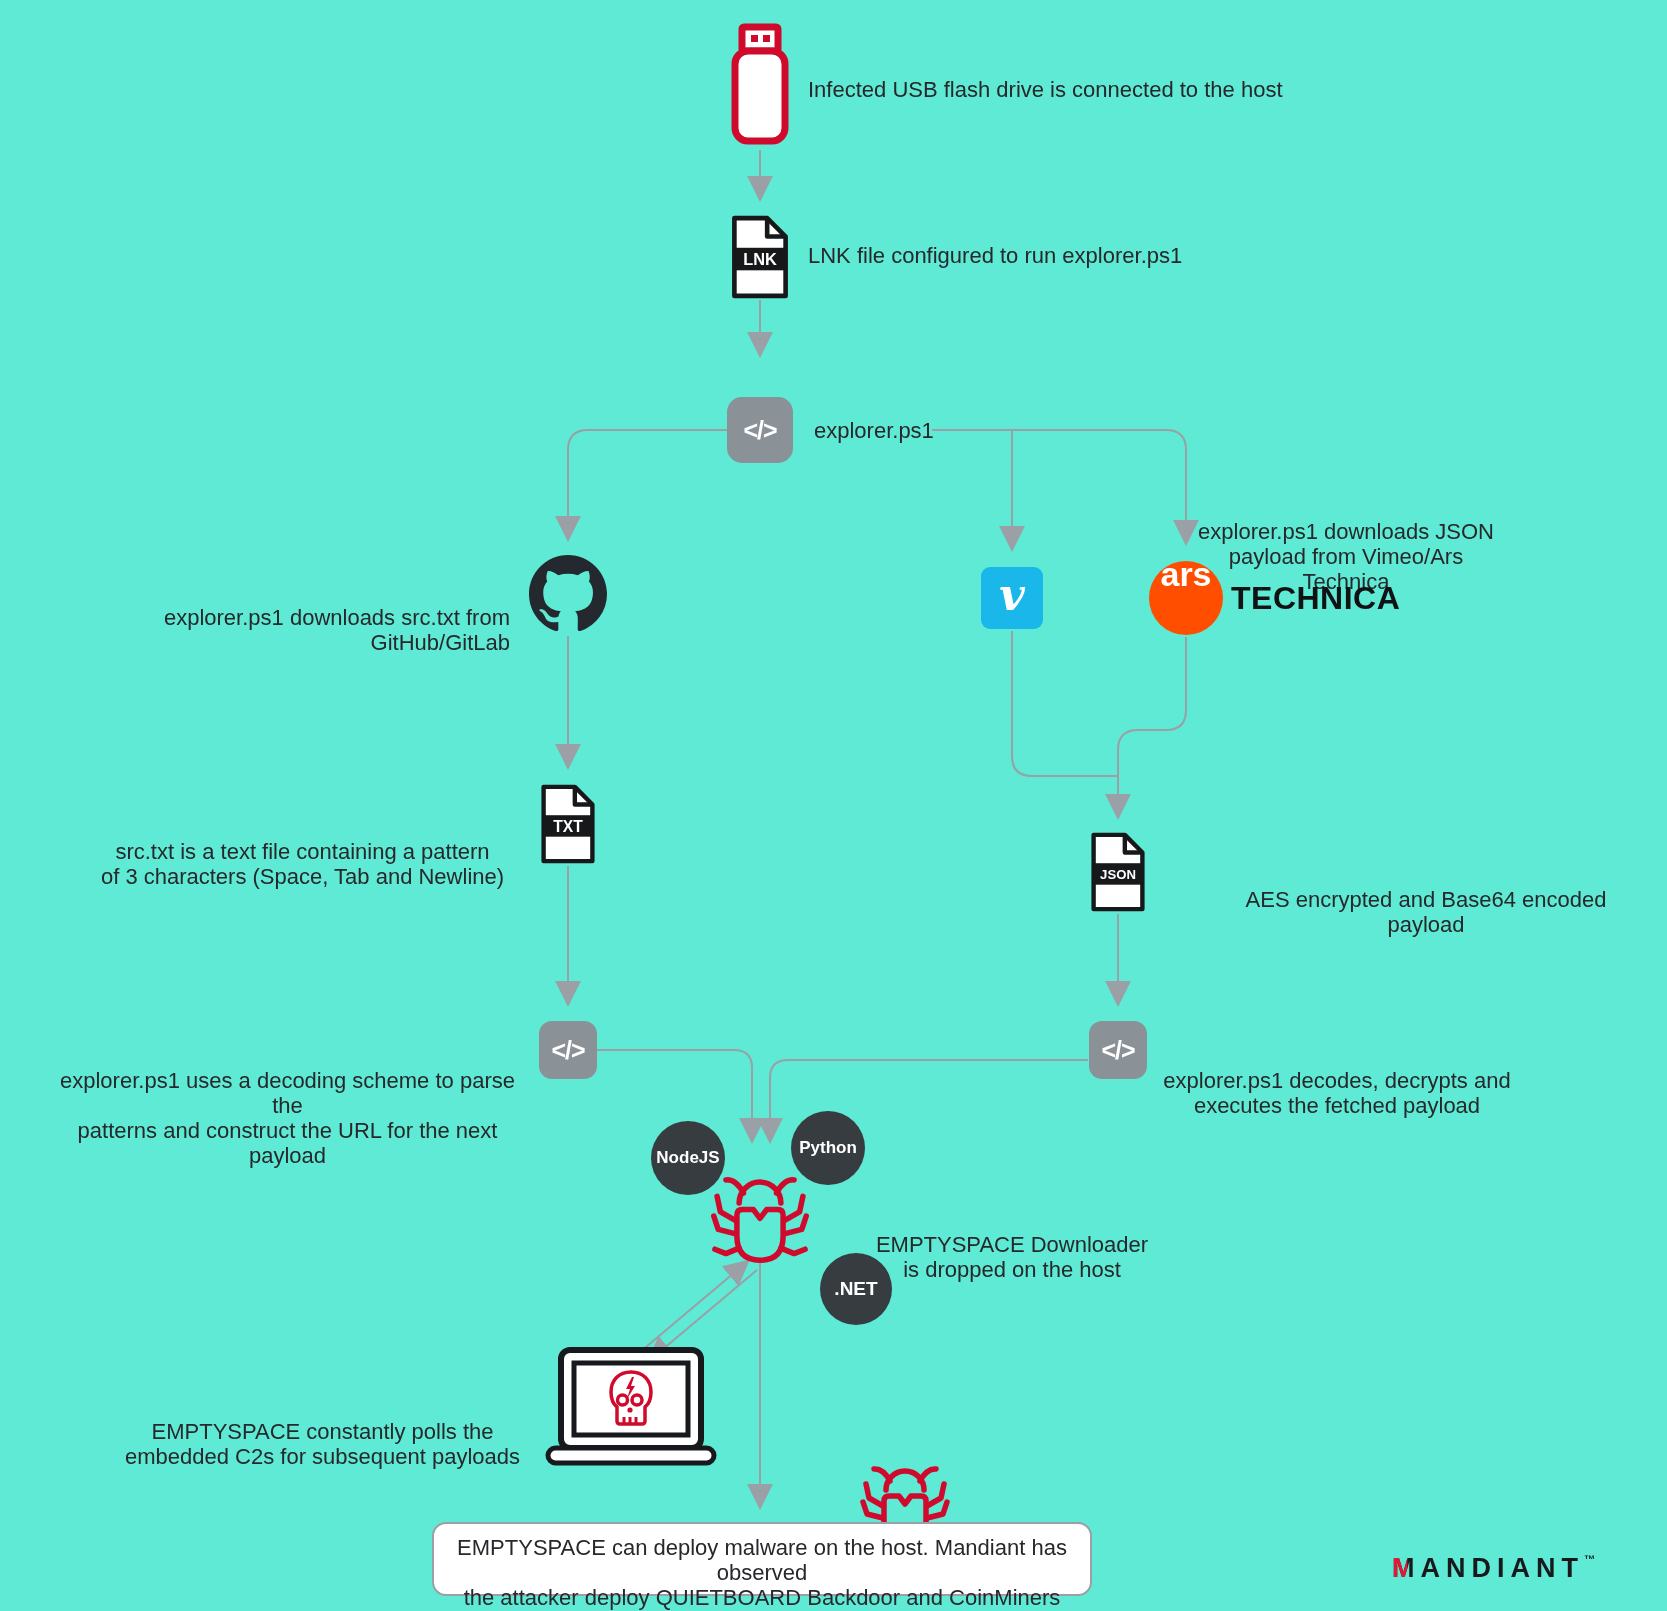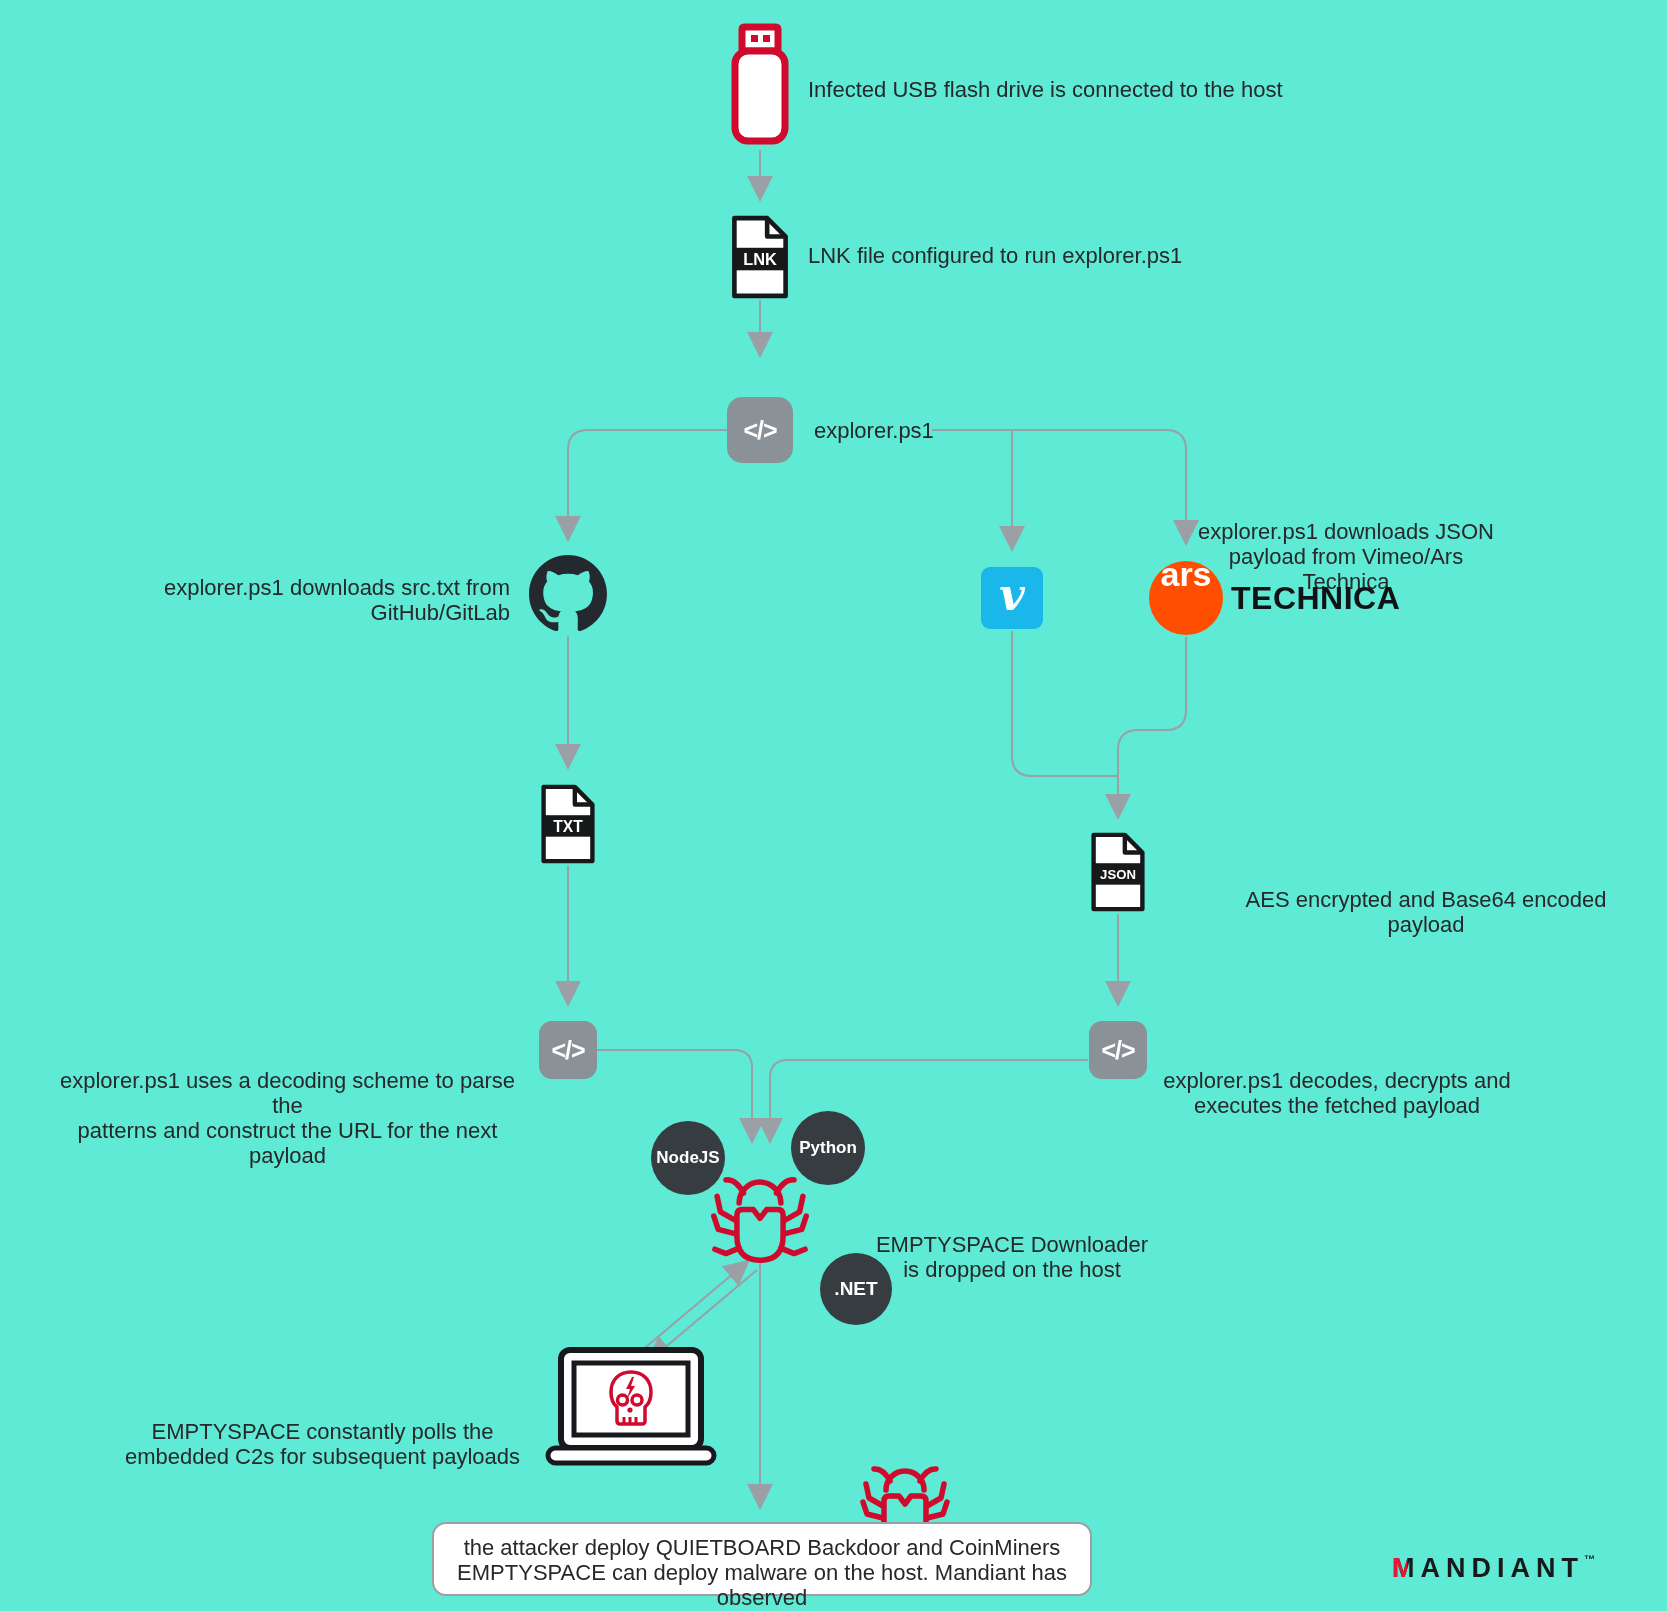--- a/index.html
+++ b/index.html
@@ -80,40 +80,44 @@
   <div class="label" style="left:808px;top:243px">LNK file configured to run explorer.ps1</div>
 
   <div class="code-chip" style="left:727px;top:397px;width:66px;height:66px;z-index:1">
     <span>&lt;/&gt;</span>
   </div>
   <div class="label" style="left:814px;top:418px">explorer.ps1</div>
 
   <svg class="abs" style="left:529px;top:555px;z-index:1" width="78" height="78" viewBox="0 0 16 16">
     <path fill="#24292f" fill-rule="evenodd" d="M8 0C3.58 0 0 3.58 0 8c0 3.54 2.29 6.53 5.47 7.59.4.07.55-.17.55-.38 0-.19-.01-.82-.01-1.49-2.01.37-2.53-.49-2.69-.94-.09-.23-.48-.94-.82-1.13-.28-.15-.68-.52-.01-.53.63-.01 1.08.58 1.23.82.72 1.21 1.87.87 2.33.66.07-.52.28-.87.51-1.07-1.78-.2-3.64-.89-3.64-3.95 0-.87.31-1.59.82-2.15-.08-.2-.36-1.02.08-2.12 0 0 .67-.21 2.2.82.64-.18 1.32-.27 2-.27s1.36.09 2 .27c1.53-1.04 2.2-.82 2.2-.82.44 1.1.16 1.92.08 2.12.51.56.82 1.27.82 2.15 0 3.07-1.87 3.75-3.65 3.95.29.25.54.73.54 1.48 0 1.07-.01 1.93-.01 2.2 0 .21.15.46.55.38A8.01 8.01 0 0 0 16 8c0-4.42-3.58-8-8-8z"></path>
   </svg>
-  <div class="label right" style="left:40px;top:575px;width:470px">explorer.ps1 downloads src.txt from GitHub/GitLab</div>
+  <div class="label right" style="left:40px;top:605px;width:470px">explorer.ps1 downloads src.txt from GitHub/GitLab</div>
 
   <div class="label center" style="left:1196px;top:479px;width:300px">
     <span style="display:block">explorer.ps1 downloads JSON</span>
     <span style="display:block">payload from Vimeo/Ars Technica</span>
   </div>
   <div class="vimeo-chip" style="z-index:1">
     <span>v</span>
   </div>
   <div class="ars-circle">
     <span>ars</span>
   </div>
   <div class="ars-wordmark">TECHNICA</div>
 
   <svg class="abs" style="left:538px;top:784px;z-index:1" width="60" height="80" viewBox="0 0 60 82">
     <path d="M5 3 H37 L55 21 V79 H5 Z" fill="#fff" stroke="#16181a" stroke-width="4.5" stroke-linejoin="round"></path>
     <path d="M37 3 V21 H55" fill="none" stroke="#16181a" stroke-width="4.5" stroke-linejoin="round"></path>
     <rect x="5" y="32" width="50" height="22" fill="#16181a"></rect>
     <text x="30" y="49" text-anchor="middle" fill="#fff" font-size="16" font-weight="700">TXT</text>
   </svg>
+  <div class="label center" style="left:95px;top:799px;width:415px">
+    <span style="display:block">src.txt is a text file containing a pattern</span>
+    <span style="display:block">of 3 characters (Space, Tab and Newline)</span>
+  </div>
 
   <svg class="abs" style="left:1088px;top:832px;z-index:1" width="60" height="80" viewBox="0 0 60 82">
     <path d="M5 3 H37 L55 21 V79 H5 Z" fill="#fff" stroke="#16181a" stroke-width="4.5" stroke-linejoin="round"></path>
     <path d="M37 3 V21 H55" fill="none" stroke="#16181a" stroke-width="4.5" stroke-linejoin="round"></path>
     <rect x="5" y="32" width="50" height="22" fill="#16181a"></rect>
     <text x="30" y="48" text-anchor="middle" fill="#fff" font-size="13.5" font-weight="700">JSON</text>
   </svg>
   <div class="label center" style="left:1211px;top:847px;width:430px">
     <span style="display:block">AES encrypted and Base64 encoded payload</span>
   </div>
@@ -183,22 +187,22 @@
       <path d="M34 36 L44 36 L50 44 L56 36 L66 36 Q71 36 71 41 L71 60 Q71 82 50 82 Q29 82 29 60 L29 41 Q29 36 34 36 Z"></path>
       <path d="M28 46 L14 38 L11 24"></path>
       <path d="M28 58 L12 54 L8 42"></path>
       <path d="M72 46 L86 38 L89 24"></path>
       <path d="M72 58 L88 54 L92 42"></path>
     </g>
   </svg>
 
   <div class="deploy-box">
     <div class="inner">
+      <span style="display:block">EMPTYSPACE can deploy malware on the host. Mandiant has observed</span>
       <span style="display:block">the attacker deploy QUIETBOARD Backdoor and CoinMiners</span>
-      <span style="display:block">EMPTYSPACE can deploy malware on the host. Mandiant has observed</span>
     </div>
   </div>
 
   <div class="mandiant">
     <span class="m-wrap"><span class="m-black">M</span><span class="m-red">M</span></span><span>ANDIANT</span><span class="tm">™</span>
   </div>
 
 </div>
 
 </body></html>

